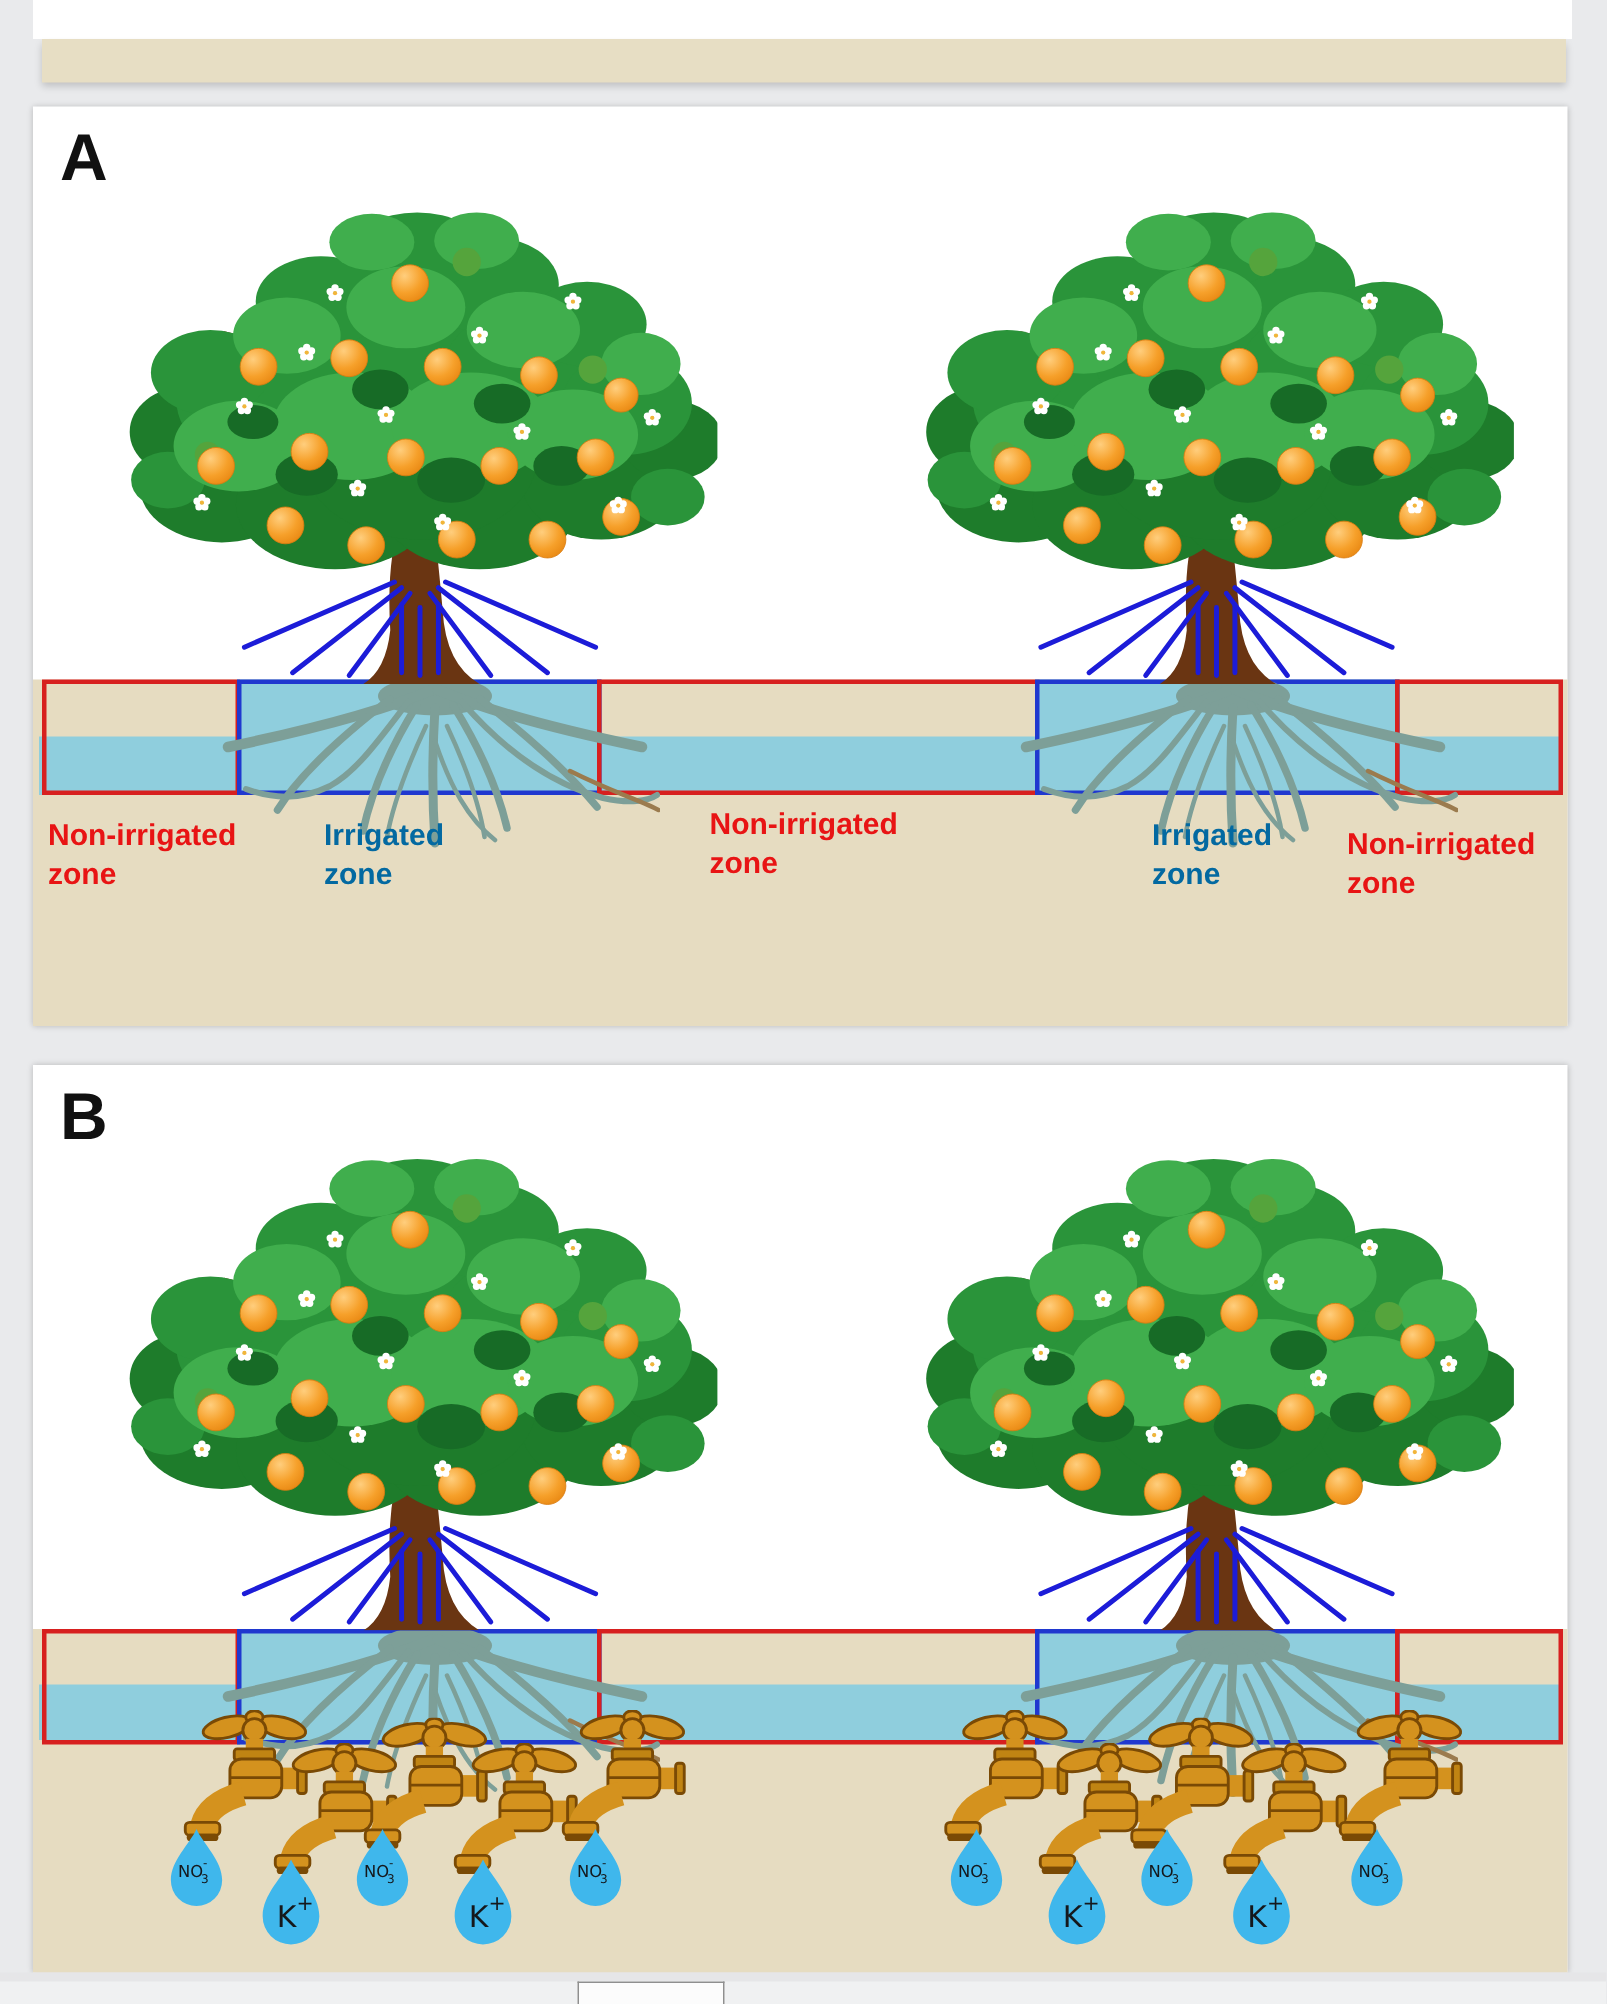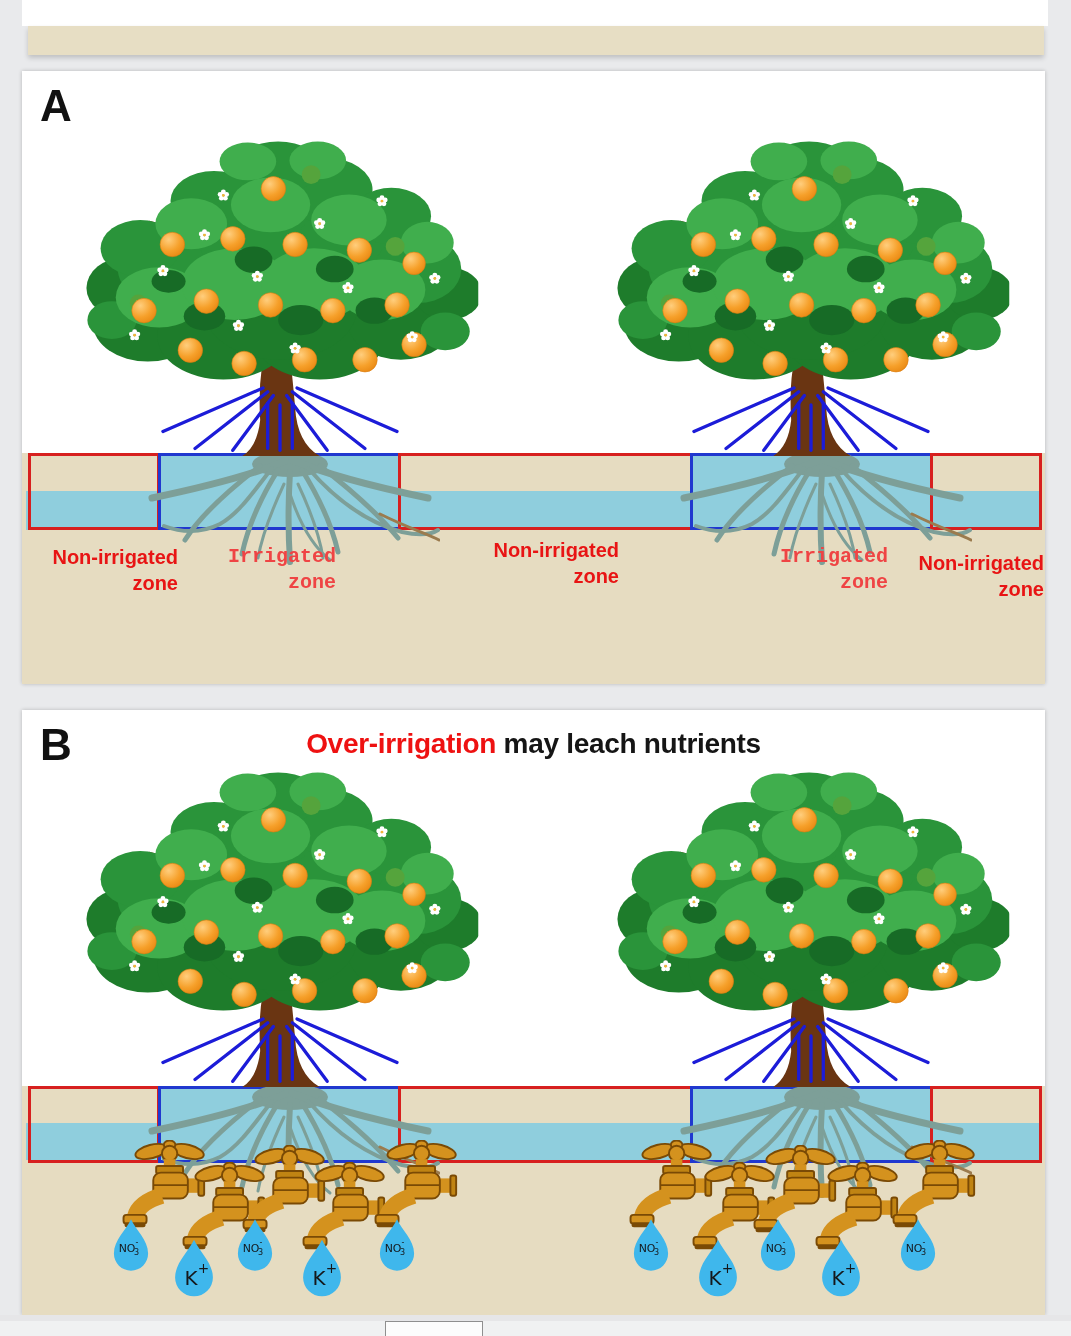--- a/index.html
+++ b/index.html
@@ -12,23 +12,23 @@
   #panelA{top:71px;height:613px;}
   #panelB{top:710px;height:605px;}
   .panel-letter{position:absolute;left:18px;top:10px;font-size:44px;font-weight:800;color:#111;letter-spacing:1px;}
   .panel-title{position:absolute;left:0;right:0;top:18px;text-align:center;font-size:28px;font-weight:800;color:#151515;letter-spacing:-.3px;}
   .title-red{color:#ee1111;}
   .soil{position:absolute;left:0;width:1023px;background:#e6dcc1;}
   .water-stripe{position:absolute;left:4px;width:1015px;background:#8fcedd;}
   .zone-box{position:absolute;height:77px;box-sizing:border-box;}
   .zone-red{border:3px solid #d7201f;}
   .zone-blue{border:3px solid #2038cf;background:#8fcedd;}
-  .zone-label{position:absolute;text-align:right;font-size:20px;font-weight:700;line-height:1.32;}
+  .zone-label{position:absolute;text-align:left;font-size:20px;font-weight:700;line-height:1.32;}
   .lbl-red{color:#e81414;}
-  .lbl-blue{color:#ef4444;font-family:Liberation Mono, monospace;}
+  .lbl-blue{color:#0369a1;}
   .tree,.roots,.faucet,.drop{position:absolute;}
   .drop text{font-family:"DejaVu Sans","Liberation Sans",sans-serif;fill:#15181c;}
   .no3-base{font-size:11.5px;}
   .no3-small{font-size:8.5px;}
   .k-base{font-size:19px;}
   .k-sup{font-size:13px;}
   .footer-strip{left:0;top:1315px;width:1071px;height:21px;background:#e6e6e8;}
   .footer-strip2{left:0;top:1321px;width:1071px;height:15px;background:#f0f1f2;}
   .partial-box{left:385px;top:1321px;width:96px;height:15px;background:#fcfcfc;border:1px solid #8f8f8f;border-bottom:none;}
 </style>
@@ -225,21 +225,20 @@
 
     <div class="zone-label lbl-red" style="left:10px;top:473px;width:146px;">Non-irrigated zone</div>
     <div class="zone-label lbl-blue" style="left:194px;top:473px;width:120px;">Irrigated zone</div>
     <div class="zone-label lbl-red" style="left:451px;top:466px;width:146px;">Non-irrigated zone</div>
     <div class="zone-label lbl-blue" style="left:746px;top:473px;width:120px;">Irrigated zone</div>
     <div class="zone-label lbl-red" style="left:876px;top:479px;width:146px;">Non-irrigated zone</div>
   </div>
 
   <div class="abs panel" id="panelB">
     <div class="panel-letter">B</div>
-    <div class="panel-title"><span class="title-red">Over-irrigation</span><span> may leach nutrients</span></div>
 
     <div class="soil" style="top:376px;height:229px;"></div>
     <div class="water-stripe" style="top:413px;height:37px;"></div>
 
     <div class="zone-box zone-red" style="left:6px;top:376px;width:132px;"></div>
     <div class="zone-box zone-blue" style="left:136px;top:376px;width:243px;"></div>
     <div class="zone-box zone-red" style="left:376px;top:376px;width:295px;"></div>
     <div class="zone-box zone-blue" style="left:668px;top:376px;width:243px;"></div>
     <div class="zone-box zone-red" style="left:908px;top:376px;width:112px;"></div>
 

